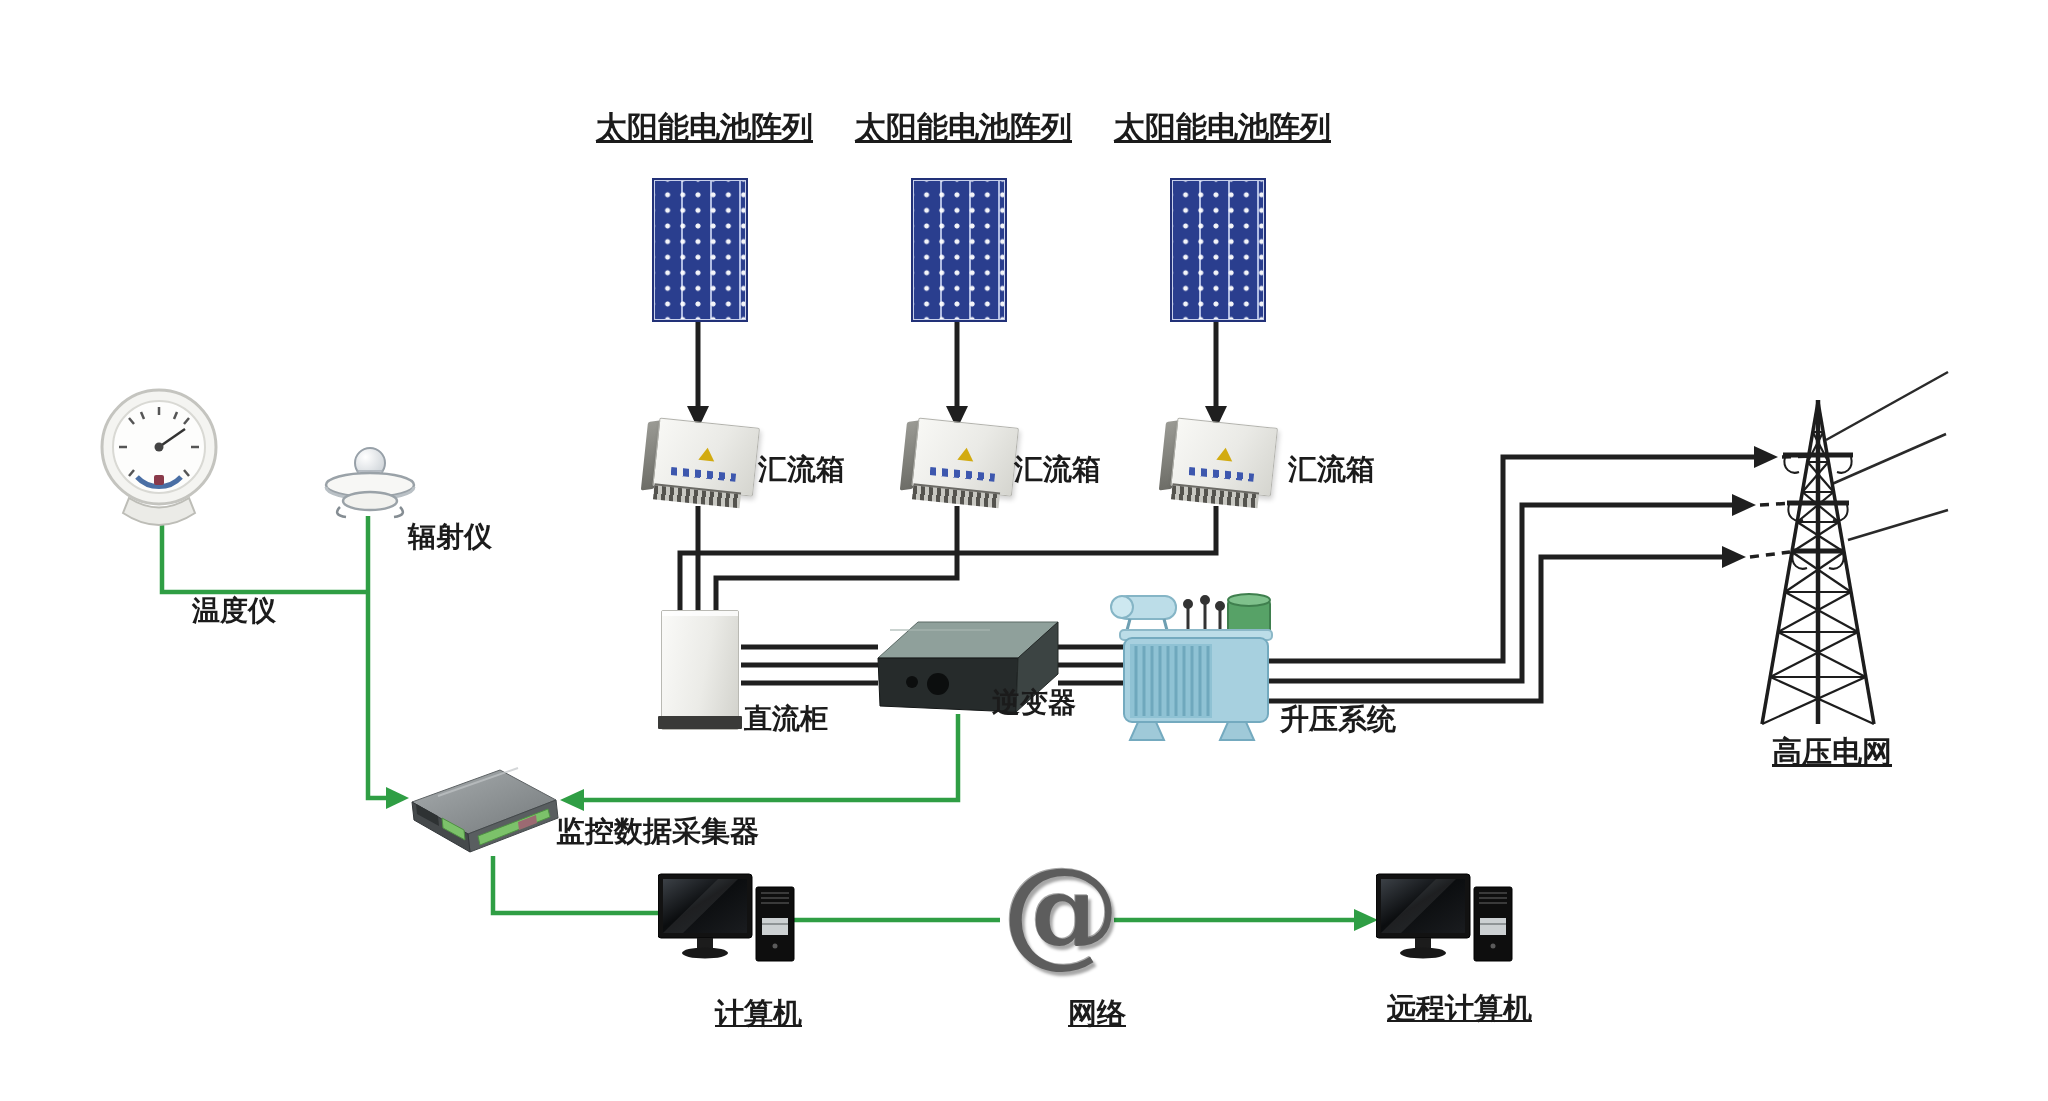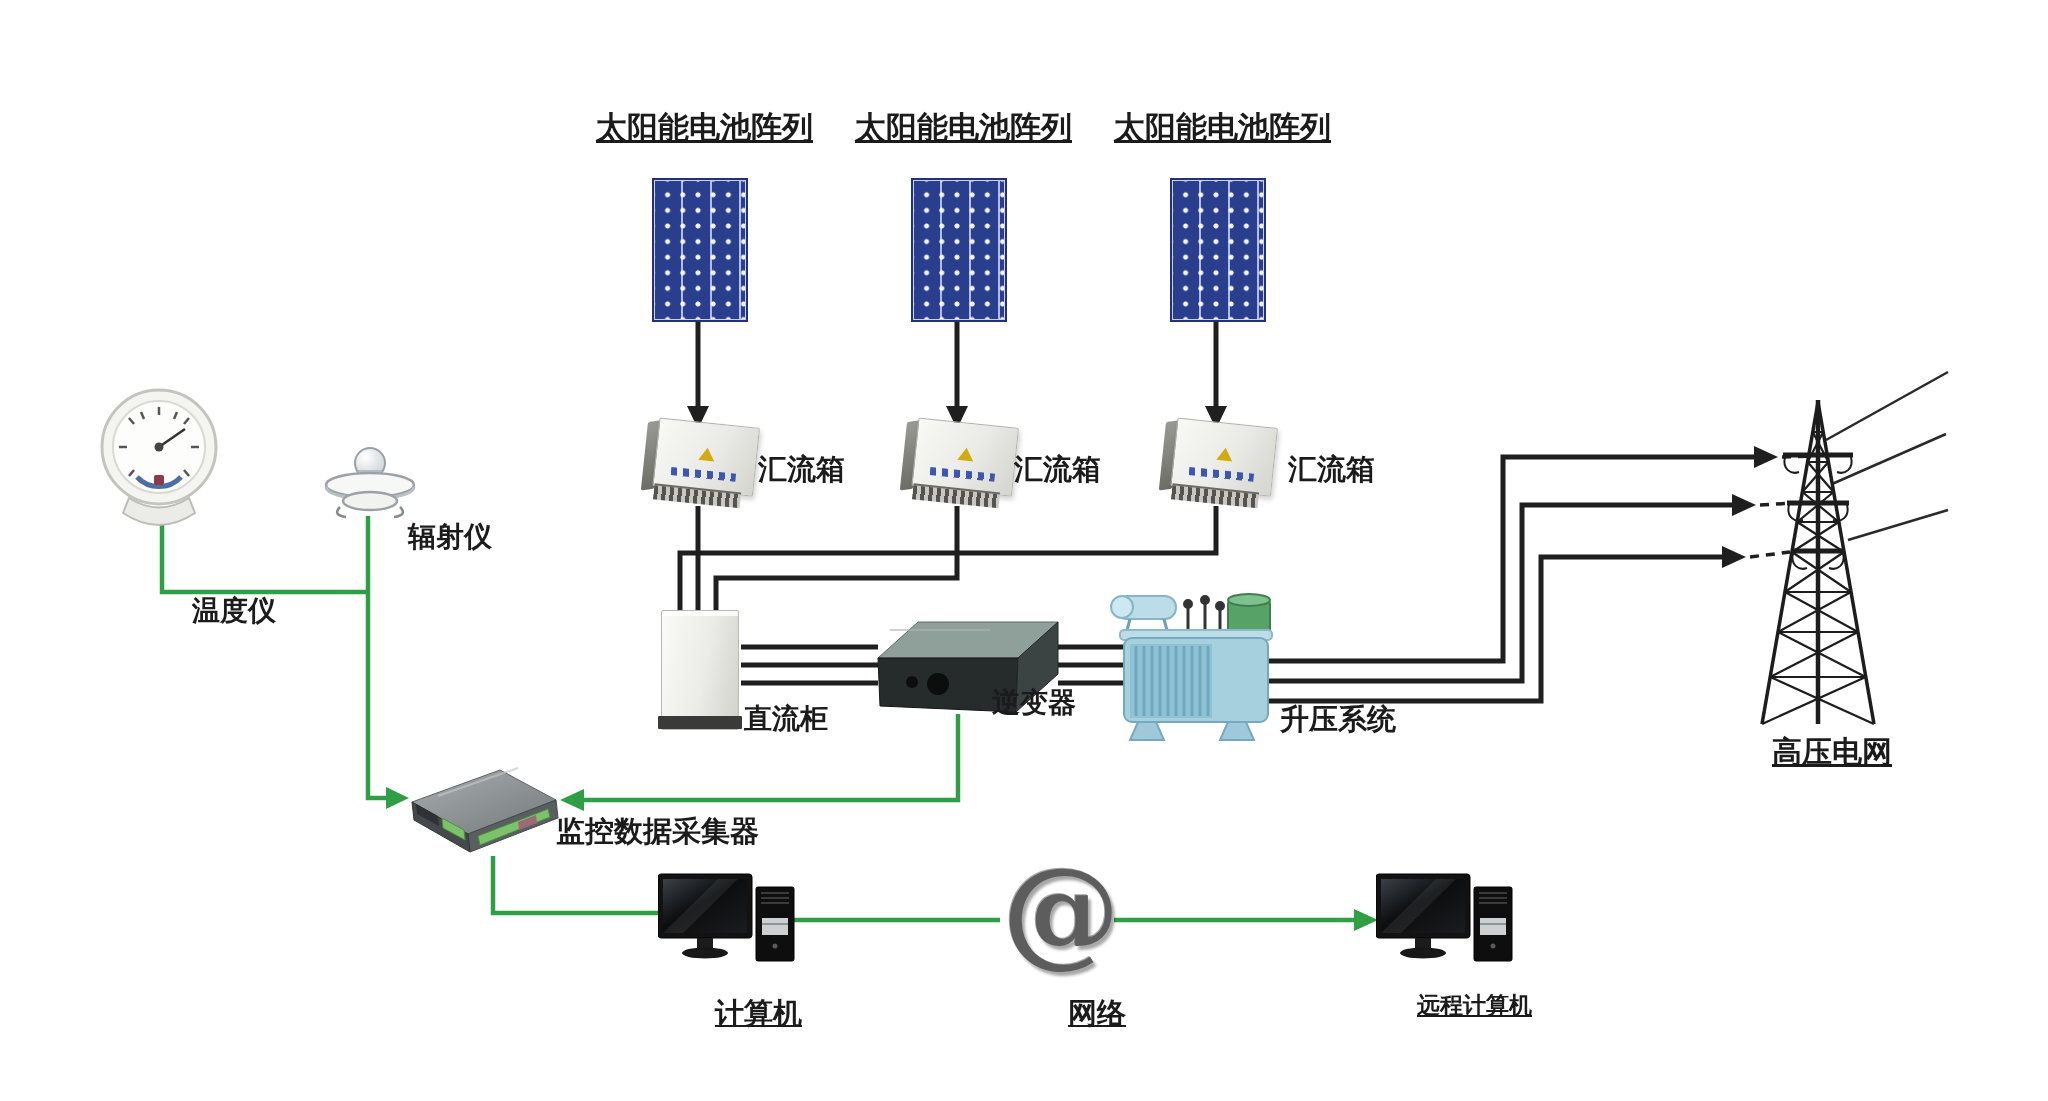--- a/index.html
+++ b/index.html
@@ -337,15 +337,15 @@
     <rect x="98" y="15" width="38" height="74" rx="2" fill="#0e0e0e" stroke="#000"></rect>
     <g stroke="#3a3a3a" stroke-width="2">
       <line x1="103" y1="21" x2="131" y2="21"></line>
         <line x1="103" y1="26" x2="131" y2="26"></line>
       <line x1="103" y1="31" x2="131" y2="31"></line>
     </g>
     <rect x="104" y="46" width="26" height="17" fill="#ccd0d2"></rect>
     <line x1="104" y1="52" x2="130" y2="52" stroke="#8f9496" stroke-width="2"></line>
     <circle cx="117" cy="74" r="2.5" fill="#5a5a5a"></circle>
   </svg>
-  <div class="lbl center" style="left:1372px;top:993px;width:160px;font-size:23px;">远程计算机</div>
+  <div class="lbl center" style="left:1372px;top:993px;width:160px;font-size:29px;">远程计算机</div>
 
 </div>
 
 </body></html>

